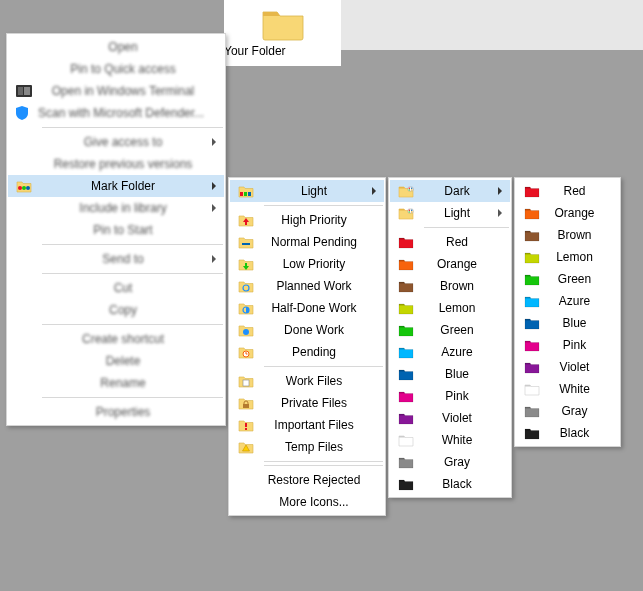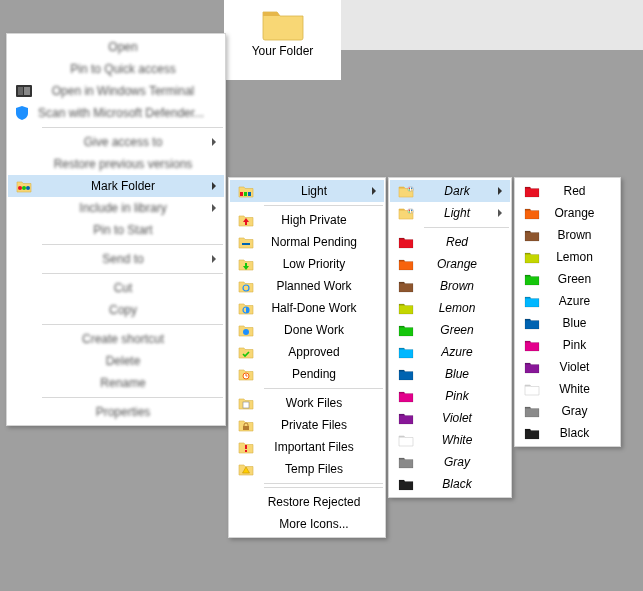--- a/index.html
+++ b/index.html
@@ -10,23 +10,22 @@
     width: 643px;
     height: 591px;
     overflow: hidden;
     position: relative;
   }
   .folder-box {
     position: absolute;
     left: 224px;
     top: 0;
     width: 117px;
-    height: 80px;
+    height: 66px;
     background: #ffffff;
-    text-align: center;
     padding-top: 4px;
   }
   .folder-big {
     width: 44px; height: 36px; margin: 2px auto 2px auto; position: relative;
   }
   .folder-big svg { width: 44px; height: 36px; }
   .folder-label { font-size: 12px; color: #000; margin-top: 2px; }
   .ground {
     position: absolute;
     left: 341px; top: 0; width: 302px; height: 50px;
@@ -68,21 +67,21 @@
   .mi .txt { flex: 1; text-align: center; }
   .mi .arrow {
     position: absolute;
     right: 6px;
     top: 50%;
     transform: translateY(-50%);
   }
   .arrow svg { width: 8px; height: 8px; display: block; }
   .menu1 { left: 6px;  top: 33px;  width: 220px; }
   .menu2 { left: 228px; top: 177px; width: 158px; }
-  .menu3 { left: 388px; top: 177px; width: 124px; font-style: italic; }
+  .menu3 { left: 388px; top: 177px; width: 124px; }
   .menu4 { left: 514px; top: 177px; width: 107px; }
   .mbox { width:16px; height:14px; position:relative; }
 </style>
 </head>
 <body>
 
 <div class="ground"></div>
 
 <div class="folder-box">
   <div class="folder-big">
@@ -221,21 +220,21 @@
       </span>
     </div>
   <hr>
   <div class="mi">
       <span class="slot">
         <span class="mbox"><svg width="16" height="14">
             <path d="M1 3 h5 l1 1.5 h8 v8.5 h-14 z" fill="#f8d775" stroke="#d8b44a" stroke-width="0.6"></path>
             <path d="M8 5 l3 4 h-2 v3 h-2 v-3 h-2 z" fill="#e81123"></path>
           </svg></span>
       </span>
-      <span class="txt">High Private</span>
+      <span class="txt">High Priority</span>
     </div>
   <div class="mi">
       <span class="slot">
         <span class="mbox"><svg width="16" height="14">
             <path d="M1 3 h5 l1 1.5 h8 v8.5 h-14 z" fill="#f8d775" stroke="#d8b44a" stroke-width="0.6"></path>
             <rect x="4" y="8" width="8" height="2" fill="#0063b1"></rect>
           </svg></span>
       </span>
       <span class="txt">Normal Pending</span>
     </div>
@@ -268,29 +267,20 @@
       <span class="txt">Half-Done Work</span>
     </div>
   <div class="mi">
       <span class="slot">
         <span class="mbox"><svg width="16" height="14">
             <path d="M1 3 h5 l1 1.5 h8 v8.5 h-14 z" fill="#f8d775" stroke="#d8b44a" stroke-width="0.6"></path>
             <circle cx="8" cy="9" r="3" fill="#1e90ff"></circle>
           </svg></span>
       </span>
       <span class="txt">Done Work</span>
-    </div>
-  <div class="mi">
-      <span class="slot">
-        <span class="mbox"><svg width="16" height="14">
-            <path d="M1 3 h5 l1 1.5 h8 v8.5 h-14 z" fill="#f8d775" stroke="#d8b44a" stroke-width="0.6"></path>
-            <path d="M5 9 l2 2 l4 -4" fill="none" stroke="#16c60c" stroke-width="1.6"></path>
-          </svg></span>
-      </span>
-      <span class="txt">Approved</span>
     </div>
   <div class="mi">
       <span class="slot">
         <span class="mbox"><svg width="16" height="14">
             <path d="M1 3 h5 l1 1.5 h8 v8.5 h-14 z" fill="#f8d775" stroke="#d8b44a" stroke-width="0.6"></path>
             <circle cx="8" cy="9" r="3" fill="#fff" stroke="#f7630c" stroke-width="1"></circle>
             <path d="M8 7 v2 h1.5" fill="none" stroke="#f7630c" stroke-width="1"></path>
           </svg></span>
       </span>
       <span class="txt">Pending</span>

